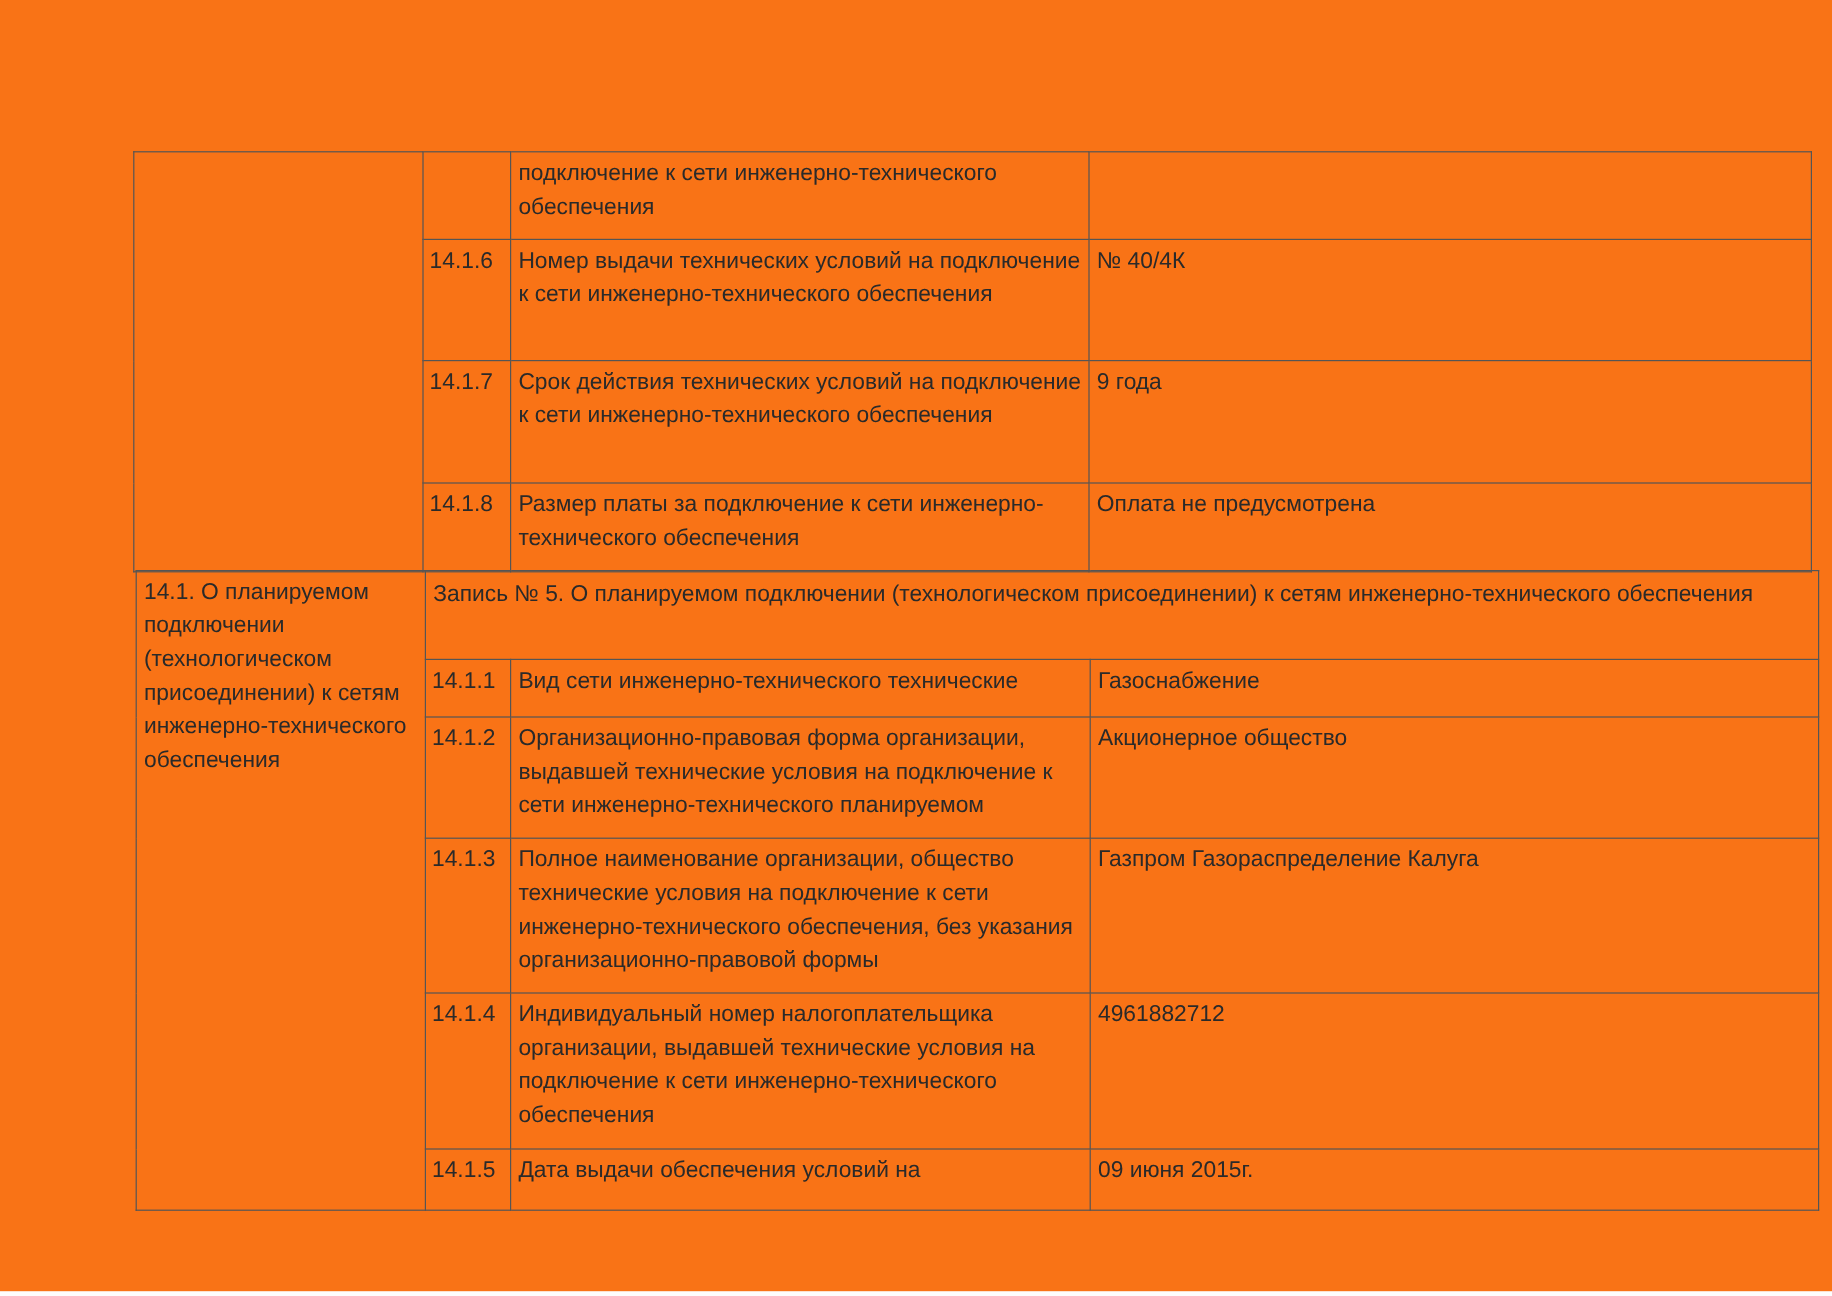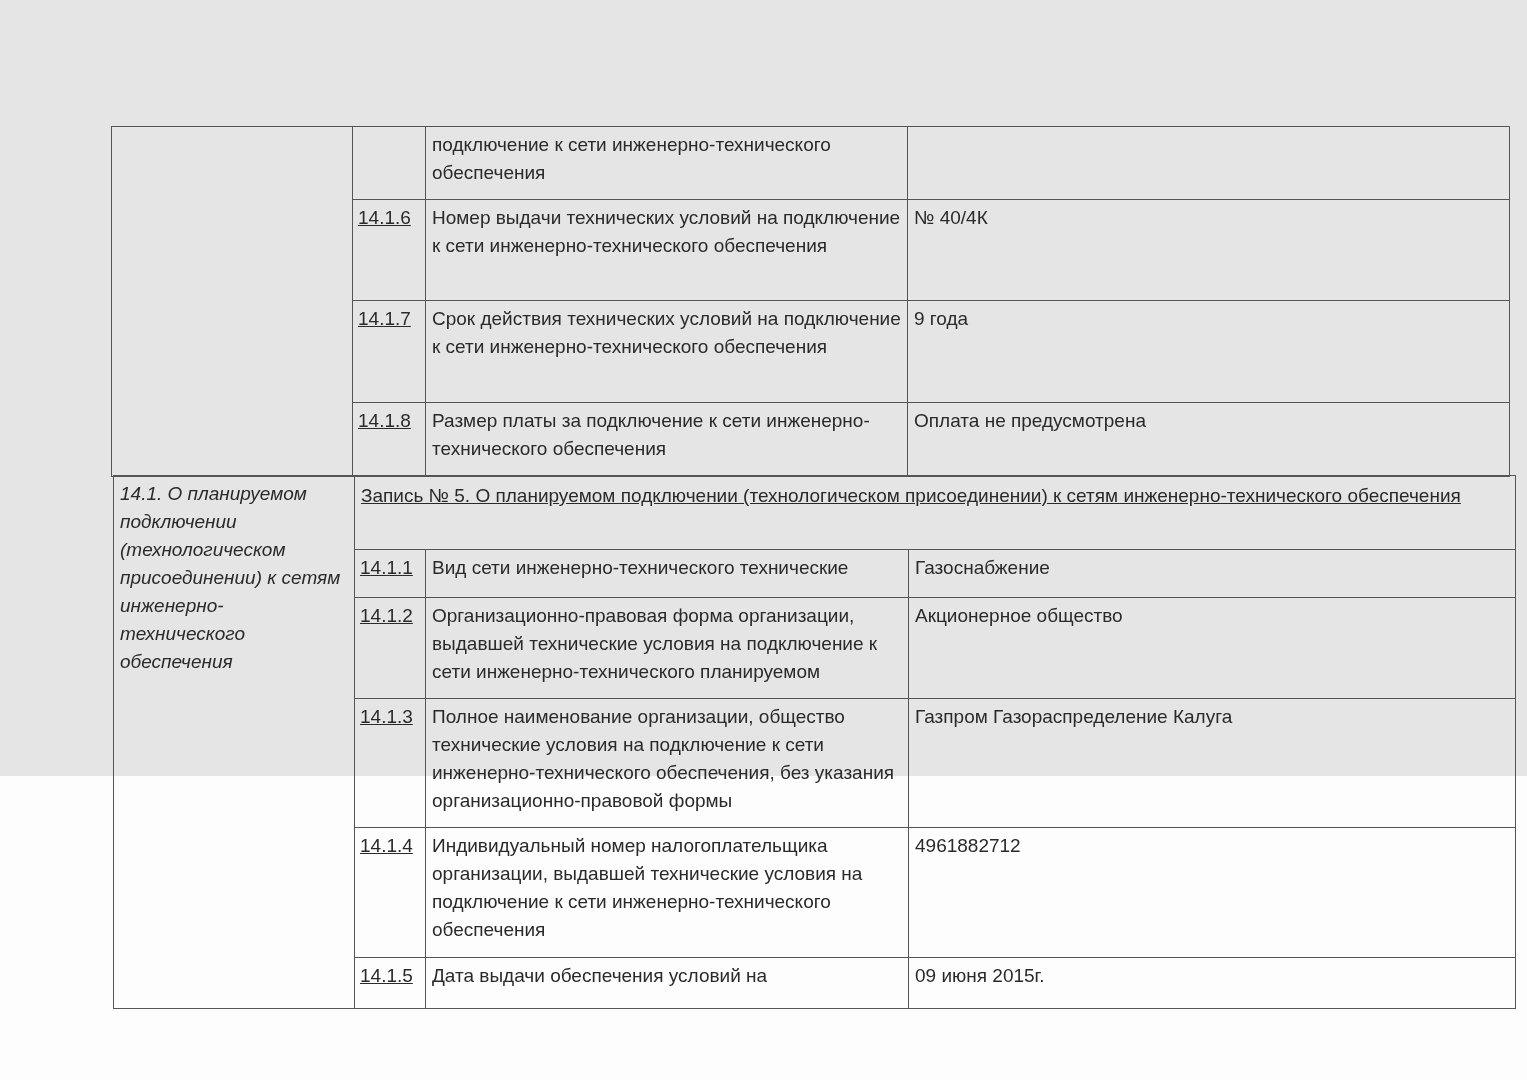--- a/index.html
+++ b/index.html
@@ -11,38 +11,38 @@
     width: 1527px;
     height: 1080px;
     position: relative;
     overflow: hidden;
     font-family: "Liberation Sans", "DejaVu Sans", sans-serif;
     color: #2a2a2a;
   }
   .page {
     position: absolute;
     left: 0; top: 0;
-    width: 1527px; height: 776px;
-    background: #e5e5e5;
+    width: 1527px; height: 1076px;
+    background: #f97316;
   }
   .tbl {
     position: absolute;
     border-collapse: collapse;
     font-size: 19px;
     line-height: 28px;
   }
   .tbl td {
     border: 1.5px solid #555;
     vertical-align: top;
     padding: 4px 6px;
   }
-  .tbl td.num { white-space: nowrap; padding: 4px 5px; text-decoration: underline; }
+  .tbl td.num { white-space: nowrap; padding: 4px 5px; }
   .t1 { left: 111px; top: 126px; width: 1399px; }
   .t2 { left: 113px; top: 475px; width: 1403px; }
-  .rec-title { padding: 6px 6px 4px 6px !important; text-decoration: underline; }
+  .rec-title { padding: 6px 6px 4px 6px !important; }
 </style>
 </head>
 <body>
 
 <div class="page">
 
   <table class="tbl t1">
     <colgroup>
       <col style="width:241px">
       <col style="width:73px">
@@ -76,21 +76,21 @@
 
   <table class="tbl t2">
     <colgroup>
       <col style="width:241px">
       <col style="width:71px">
       <col style="width:483px">
       <col>
     </colgroup>
     <tbody>
         <tr style="height:74px">
-      <td rowspan="6" style="font-style:italic;">14.1. О планируемом подключении (технологическом присоединении) к сетям инженерно-технического обеспечения</td>
+      <td rowspan="6" style="">14.1. О планируемом подключении (технологическом присоединении) к сетям инженерно-технического обеспечения</td>
       <td colspan="3" class="rec-title">Запись № 5. О планируемом подключении (технологическом присоединении) к сетям инженерно-технического обеспечения</td>
     </tr>
     <tr style="height:48px">
       <td class="num">14.1.1</td>
       <td>Вид сети инженерно-технического технические</td>
       <td>Газоснабжение</td>
     </tr>
     <tr style="height:101px">
       <td class="num">14.1.2</td>
       <td>Организационно-правовая форма организации, выдавшей технические условия на подключение к сети инженерно-технического планируемом</td>

